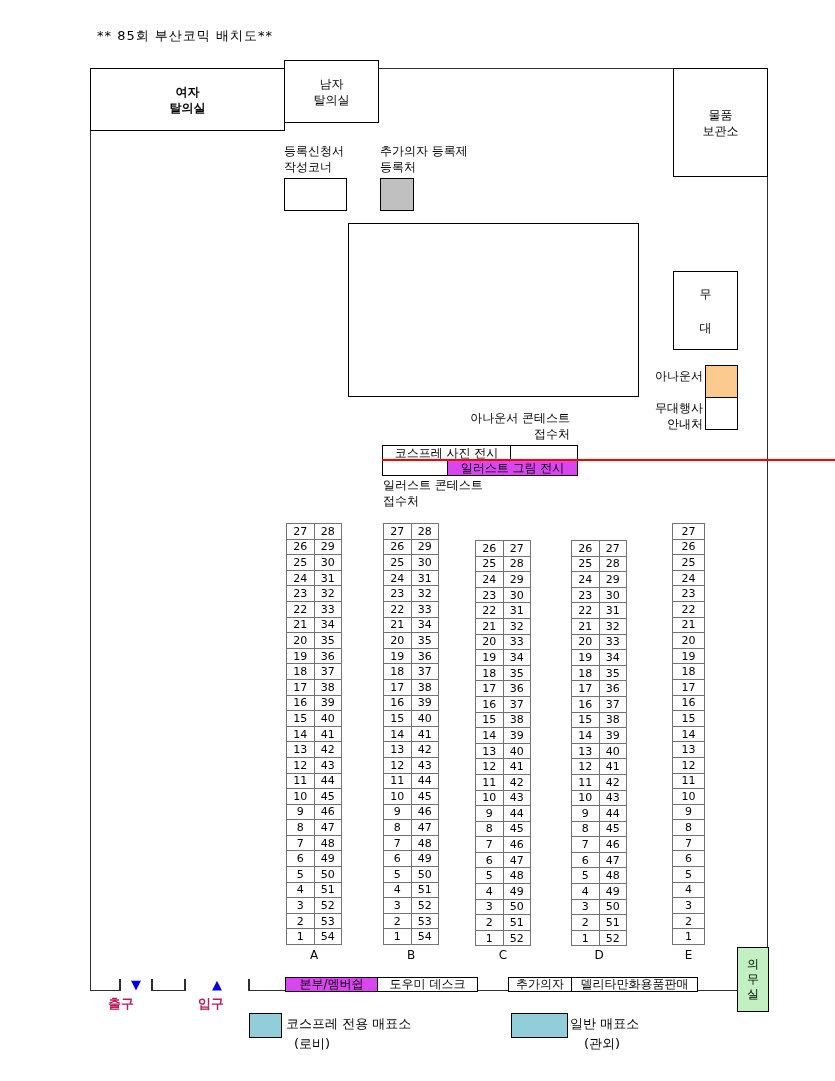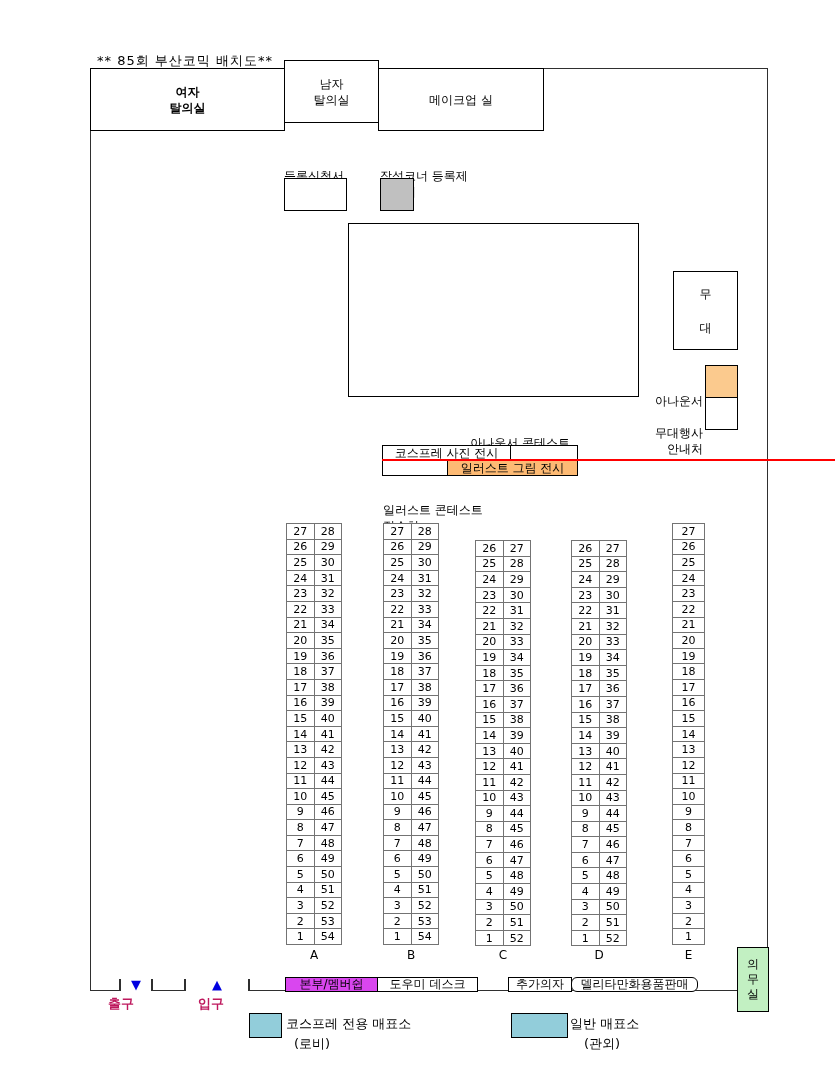--- a/index.html
+++ b/index.html
@@ -3,21 +3,21 @@
 <meta charset="utf-8">
 <style>
   html,body{margin:0;padding:0;background:#fff;}
   #canvas{position:relative;width:835px;height:1081px;background:#fff;
           font-family:"DejaVu Sans","Liberation Sans",sans-serif;color:#000;overflow:hidden;}
   .wall{position:absolute;background:#2f2f2f;}
   .tick{position:absolute;width:2px;height:12px;background:#2f2f2f;}
   .box{position:absolute;border:1px solid #000;background:#fff;display:flex;
        align-items:center;justify-content:center;text-align:center;
        font-size:12px;line-height:16px;white-space:pre-line;box-sizing:border-box;}
-  .label{position:absolute;font-size:12px;line-height:16px;white-space:pre-line;margin-top:25px;}
+  .label{position:absolute;font-size:12px;line-height:16px;white-space:pre-line;}
   .seat-table{position:absolute;border-collapse:collapse;table-layout:fixed;}
   .seat-table td{border:1px solid #737373;text-align:center;vertical-align:middle;
                  font-size:11px;height:14.6px;padding:0;background:#fff;}
   .table-letter{position:absolute;font-size:12px;text-align:center;}
   .blue-label{position:absolute;color:#be185d;font-weight:bold;font-size:13px;}
   .arrow{position:absolute;color:#0000e0;font-size:13px;line-height:13px;}
   .legend-swatch{position:absolute;border:1px solid #000;background:#92cdda;box-sizing:border-box;}
   .legend-text{position:absolute;font-size:13px;line-height:16px;white-space:pre-line;}
 </style>
 </head>
@@ -35,46 +35,47 @@
   <div class="wall" style="left:248px;top:990px;width:520px;height:1px;"></div>
   <div class="tick" style="left:119px;top:979px;"></div>
   <div class="tick" style="left:151px;top:979px;"></div>
   <div class="tick" style="left:184px;top:979px;"></div>
   <div class="tick" style="left:248px;top:979px;"></div>
 
   <div class="box" style="left:90px;top:68px;width:195px;height:63px;font-weight:bold;">여자
 탈의실</div>
   <div class="box" style="left:284px;top:60px;width:95px;height:63px;">남자
 탈의실</div>
-  <div class="box" style="left:378px;top:68px;width:166px;height:63px;">메이크업 실</div>
+  <div class="box" style="left:673px;top:68px;width:95px;height:109px;">물품
+보관소</div>
 
   <div class="label" style="left:284px;top:143px;">등록신청서
  작성코너</div>
   <div class="box" style="left:284px;top:178px;width:63px;height:33px;"></div>
-  <div class="label" style="left:380px;top:143px;">작성코너 등록제
+  <div class="label" style="left:380px;top:143px;">추가의자 등록제
 등록처</div>
   <div class="box" style="left:380px;top:178px;width:34px;height:33px;background:#c0c0c0;"></div>
 
   <div class="box" style="left:348px;top:223px;width:291px;height:174px;"></div>
 
   <div class="box" style="left:673px;top:271px;width:65px;height:79px;line-height:34px;">무
 대</div>
   <div class="label" style="left:645px;top:368px;width:58px;text-align:right;">아나운서</div>
   <div class="box" style="left:705px;top:365px;width:33px;height:33px;background:#fbca8e;"></div>
   <div class="label" style="left:643px;top:400px;width:60px;text-align:right;">무대행사
  안내처</div>
   <div class="box" style="left:705px;top:397px;width:33px;height:33px;"></div>
 
   <div class="label" style="left:420px;top:410px;width:150px;text-align:right;">아나운서 콘테스트
 접수처</div>
 
   <div class="box" style="left:382px;top:445px;width:129px;height:16px;font-size:12px;">코스프레 사진 전시</div>
   <div class="box" style="left:510px;top:445px;width:68px;height:16px;"></div>
   <div class="box" style="left:382px;top:460px;width:66px;height:16px;"></div>
-  <div class="box" style="left:447px;top:460px;width:131px;height:16px;background:#fdba74;">일러스트 그림 전시</div>
+  <div class="box" style="left:447px;top:460px;width:131px;height:16px;background:#d946ef;">일러스트 그림 전시</div>
 
   <div style="position:absolute;left:382px;top:459px;width:453px;height:2px;background:#ff0000;"></div>
 
   <div class="label" style="left:383px;top:477px;">일러스트 콘테스트
 접수처</div>
 
   <table class="seat-table" style="left:286px;top:523px;width:56px;">
       <tbody>
         <tr>
           <td>27</td>
@@ -609,21 +610,21 @@
     </table>
   <div class="table-letter" style="left:672px;top:948px;width:33px;">E</div>
 
   <div class="box" style="left:737px;top:947px;width:32px;height:65px;background:#c2f0c2;line-height:15px;">의
 무
 실</div>
 
   <div class="box" style="left:285px;top:977px;width:93px;height:15px;background:#d946ef;line-height:13px;">본부/멤버쉽</div>
   <div class="box" style="left:377px;top:977px;width:101px;height:15px;line-height:13px;">도우미 데스크</div>
   <div class="box" style="left:508px;top:977px;width:64px;height:15px;line-height:13px;">추가의자</div>
-  <div class="box" style="left:571px;top:977px;width:127px;height:15px;line-height:13px;border-radius:6px;">델리타만화용품판매</div>
+  <div class="box" style="left:571px;top:977px;width:127px;height:15px;line-height:13px;">델리타만화용품판매</div>
 
   <div class="arrow" style="left:131px;top:978px;">▼</div>
   <div class="blue-label" style="left:108px;top:995px;">출구</div>
   <div class="arrow" style="left:212px;top:978px;">▲</div>
   <div class="blue-label" style="left:198px;top:995px;">입구</div>
 
   <div class="legend-swatch" style="left:249px;top:1013px;width:33px;height:25px;"></div>
   <div class="legend-text" style="left:286px;top:1016px;">코스프레 전용 매표소</div>
   <div class="legend-text" style="left:294px;top:1036px;">(로비)</div>
   <div class="legend-swatch" style="left:511px;top:1013px;width:57px;height:25px;"></div>

